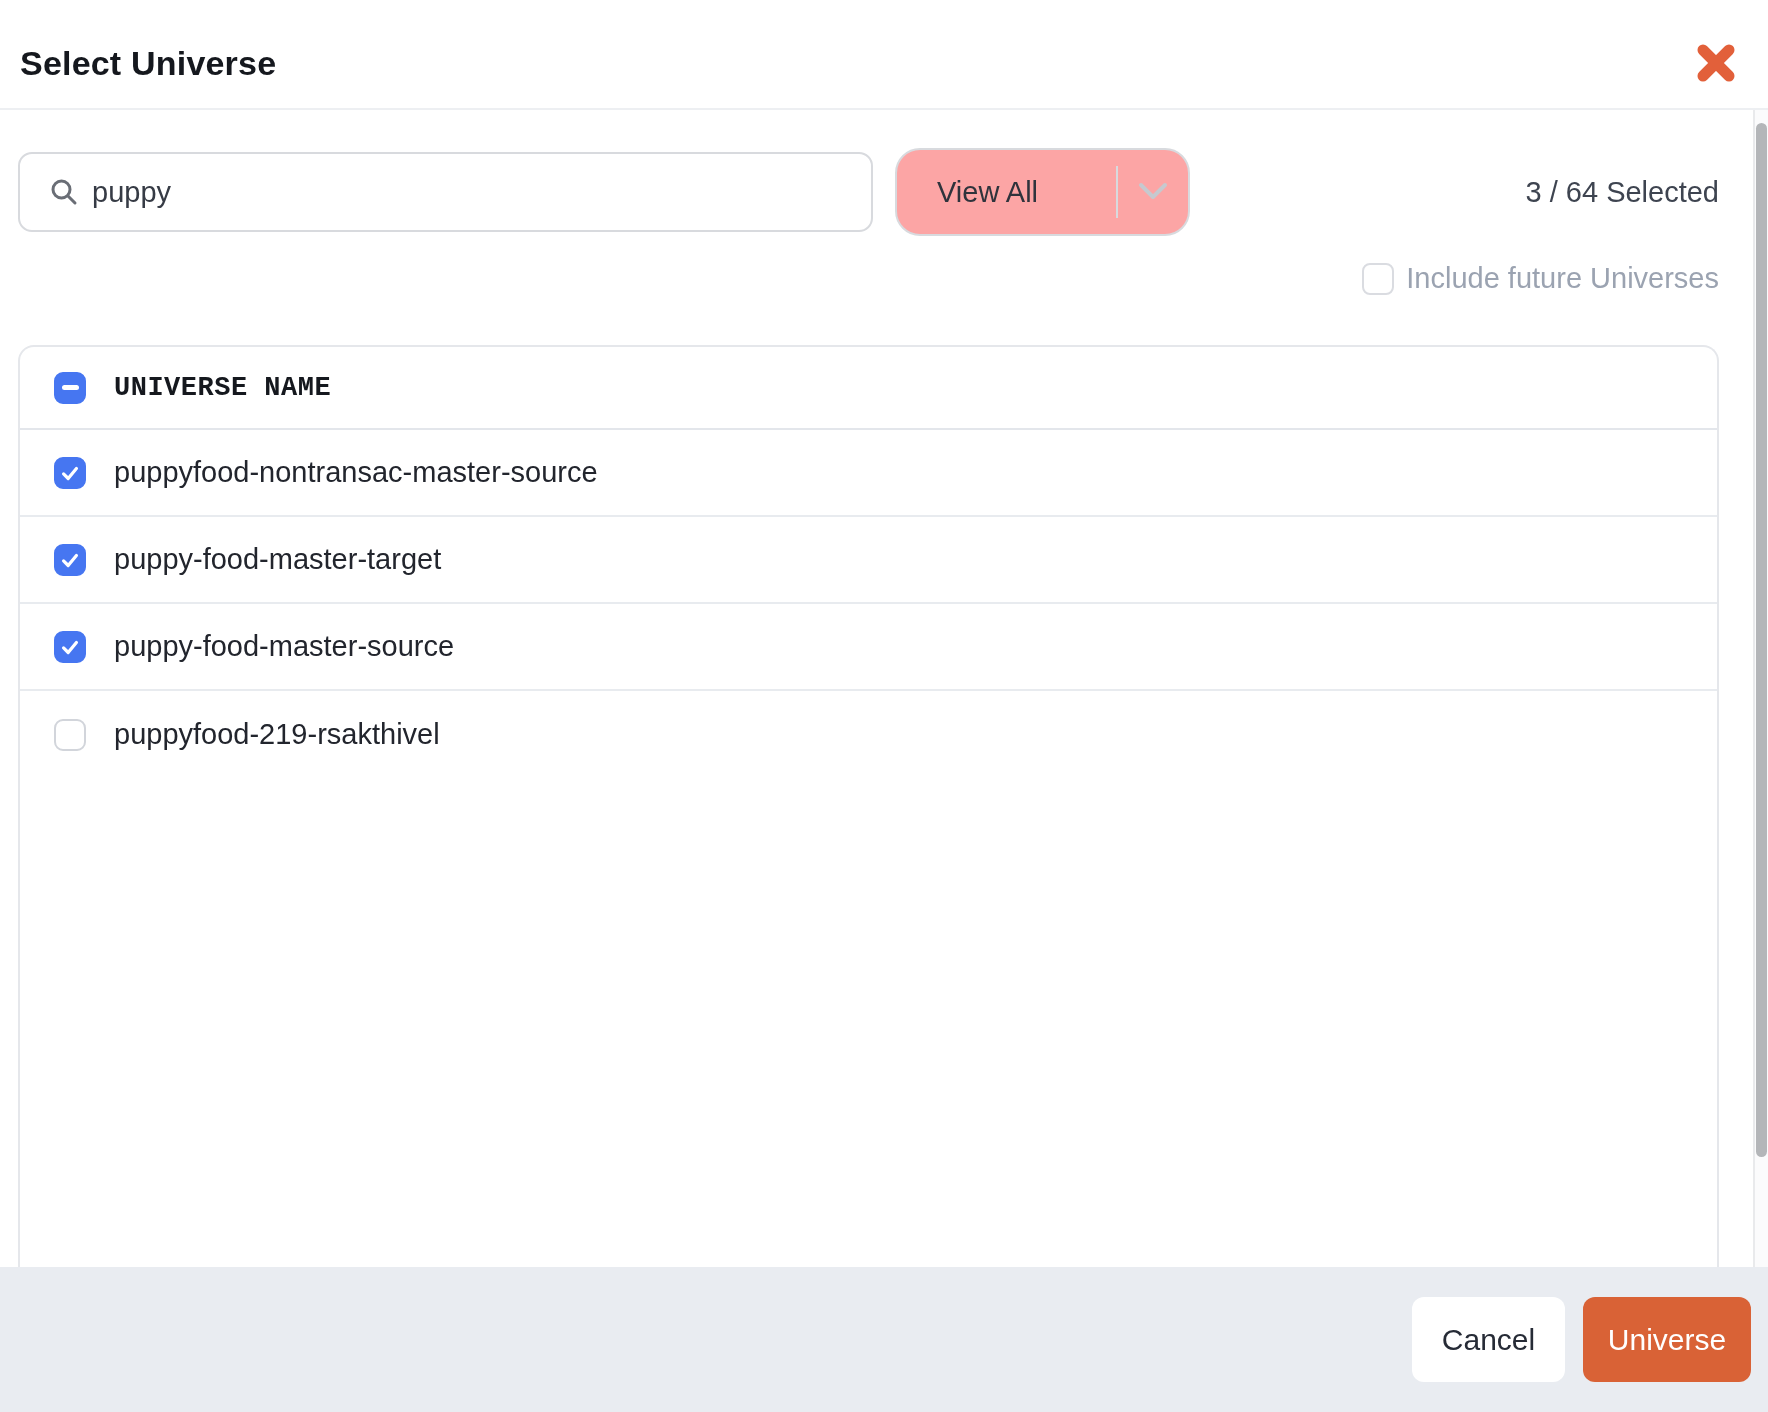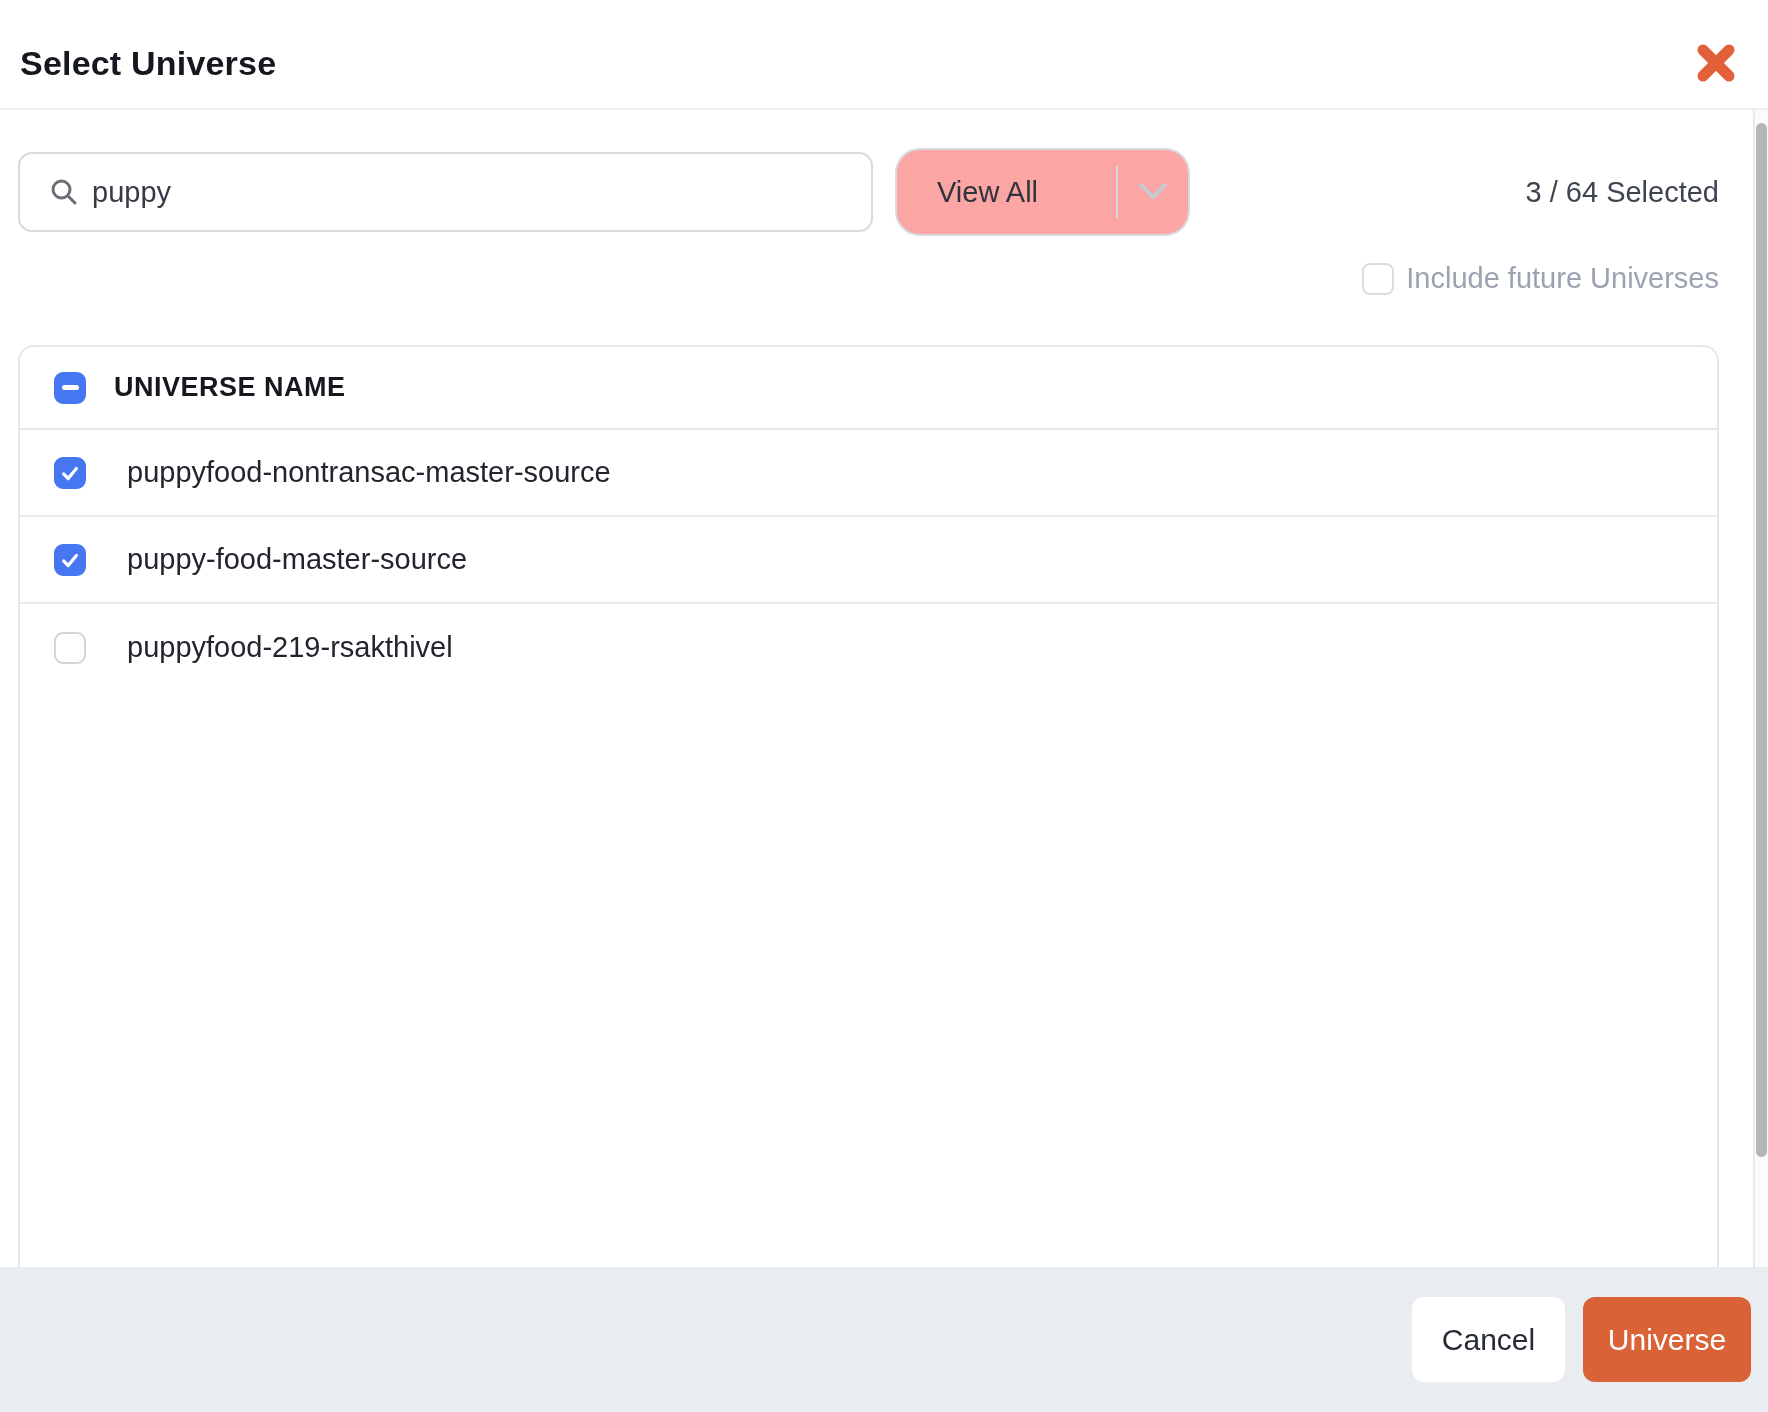--- a/index.html
+++ b/index.html
@@ -67,29 +67,30 @@
   .table-card {
     margin-top: 50px; flex: 1 1 auto; min-height: 0;
     border: 2px solid #E5E7EB; border-bottom: none;
     border-radius: 16px 16px 0 0; background: #fff; overflow: hidden;
     display: flex; flex-direction: column;
   }
   .table-header-row {
     height: 83px; flex: 0 0 83px;
     display: flex; align-items: center; gap: 28px; padding-left: 34px;
     border-bottom: 2px solid #E3E6EB;
+    font-family: Liberation Mono, monospace;
   }
   .table-header-label { font-size: 27px; font-weight: bold; color: #15181E; letter-spacing: 0.5px; }
   .table-row {
     height: 87px; flex: 0 0 87px;
     display: flex; align-items: center; gap: 28px; padding-left: 34px;
     border-bottom: 2px solid #E8EBEF; cursor: pointer; background: #fff;
   }
   .table-row:last-child { border-bottom: none; }
-  .row-label { font-size: 29px; color: #22252D; margin-left: 13px; }
+  .row-label { font-size: 29px; color: #22252D; }
 
   
   .modal-footer {
     height: 145px; flex: 0 0 145px; background: #E9ECF1;
     display: flex; align-items: center; justify-content: flex-end;
     padding-right: 17px; gap: 18px;
   }
   .btn {
     height: 85px; border-radius: 12px; font-size: 30px;
     font-family: "Liberation Sans", sans-serif;
@@ -172,28 +173,37 @@
   <div class="table-row">
     <div class="cbx checked">
 
       <svg width="22" height="22" viewBox="0 0 24 24" fill="none">
         <polyline points="5,13 10,18 19,7" stroke="#fff" stroke-width="3.5" stroke-linecap="round" stroke-linejoin="round"></polyline>
       </svg>
     </div>
     <div class="row-label">puppyfood-nontransac-master-source</div>
   </div>
 
-
   <div class="table-row">
     <div class="cbx checked">
 
       <svg width="22" height="22" viewBox="0 0 24 24" fill="none">
         <polyline points="5,13 10,18 19,7" stroke="#fff" stroke-width="3.5" stroke-linecap="round" stroke-linejoin="round"></polyline>
       </svg>
     </div>
+    <div class="row-label">puppy-food-master-target</div>
+  </div>
+
+  <div class="table-row">
+    <div class="cbx checked">
+
+      <svg width="22" height="22" viewBox="0 0 24 24" fill="none">
+        <polyline points="5,13 10,18 19,7" stroke="#fff" stroke-width="3.5" stroke-linecap="round" stroke-linejoin="round"></polyline>
+      </svg>
+    </div>
     <div class="row-label">puppy-food-master-source</div>
   </div>
 
   <div class="table-row">
     <div class="cbx">
       
       
     </div>
     <div class="row-label">puppyfood-219-rsakthivel</div>
   </div>

